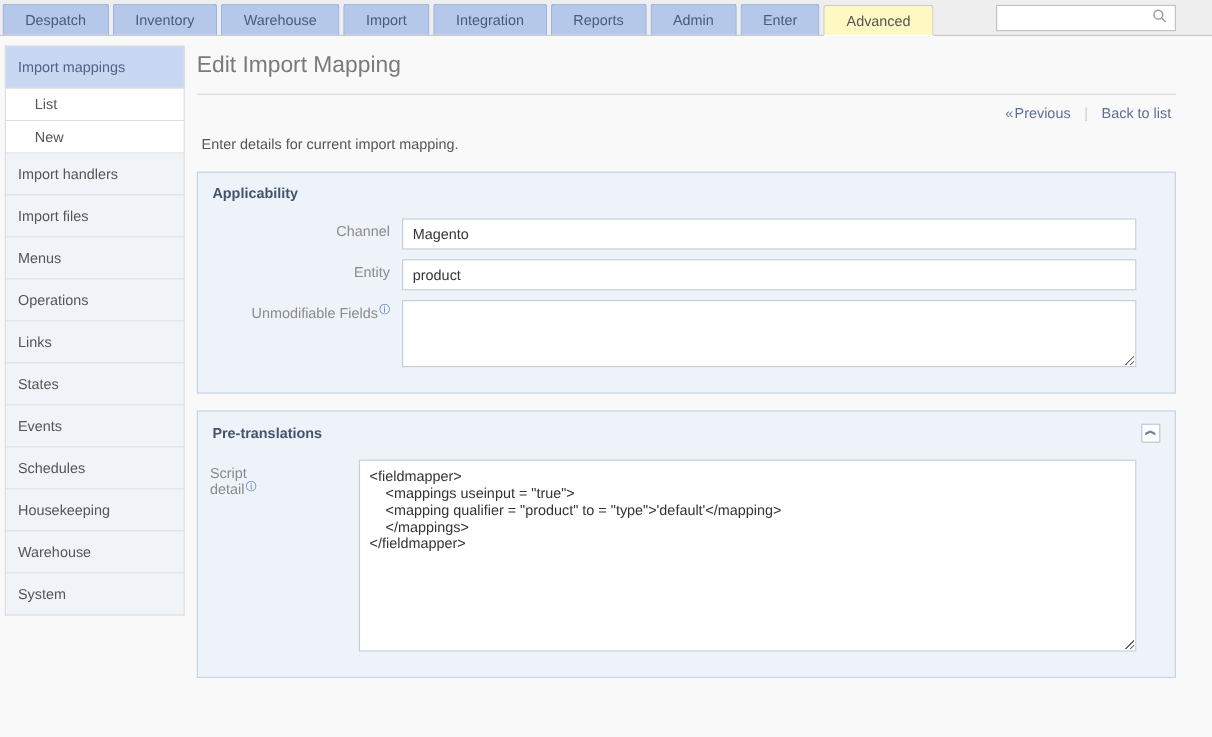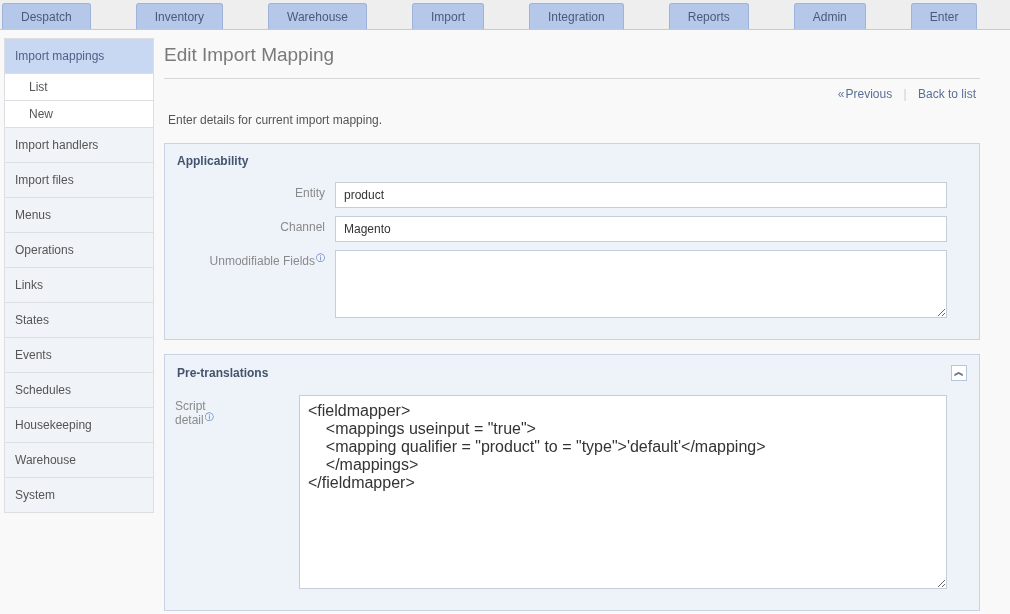--- a/index.html
+++ b/index.html
@@ -10,21 +10,20 @@
     background: #f9f9f9;
   }
   
   .topnav {
     display: flex;
     align-items: center;
     height: 30px;
     background: #eeeeee;
     border-bottom: 1px solid #c9c9c9;
     padding-left: 2px;
-    gap: 42px;
   }
   .topnav .tab {
     height: 26px;
     line-height: 26px;
     padding: 0 18px;
     background: #b6c8ea;
     color: #4a5a77;
     border: 1px solid #9db3dc;
     border-bottom: none;
     border-radius: 3px 3px 0 0;
@@ -187,21 +186,21 @@
     background: #fff;
     padding: 0 8px;
     font-size: 12px;
     color: #333;
   }
   .formrow textarea {
     width: 100%;
     border: 1px solid #c6cdd8;
     background: #fff;
     padding: 6px 8px;
-    font-size: 16px;
+    font-size: 12px;
     font-family: "Segoe UI", Tahoma, Verdana, sans-serif;
     color: #333;
     resize: both;
   }
   .formrow .chk {
     display: inline-block;
     width: 15px; height: 15px;
     border: 1px solid #e06a2a;
     background: #f38b3c;
     position: relative;
@@ -282,26 +281,26 @@
       <a>Back to list</a>
     </div>
 
     <div class="instr">Enter details for current import mapping.</div>
 
     <div class="panel">
       <div class="ptitle">
         <span>Applicability</span>
       </div>
       <div class="formrow">
+        <div class="flabel">Channel</div>
+        <div class="fctl"><input type="text" value="Magento" style=""></div>
+      </div>
+      <div class="formrow">
         <div class="flabel">Entity</div>
         <div class="fctl"><input type="text" value="product" style=""></div>
-      </div>
-      <div class="formrow">
-        <div class="flabel">Channel</div>
-        <div class="fctl"><input type="text" value="Magento" style=""></div>
       </div>
       <div class="formrow">
         <div class="flabel"><span>Unmodifiable Fields</span><span class="ficon">ⓘ</span></div>
         <div class="fctl"><textarea rows="3" style=""></textarea></div>
       </div>
       <div class="pad-bottom"></div>
     </div>
 
     <div class="panel pt">
       <div class="ptitle">

